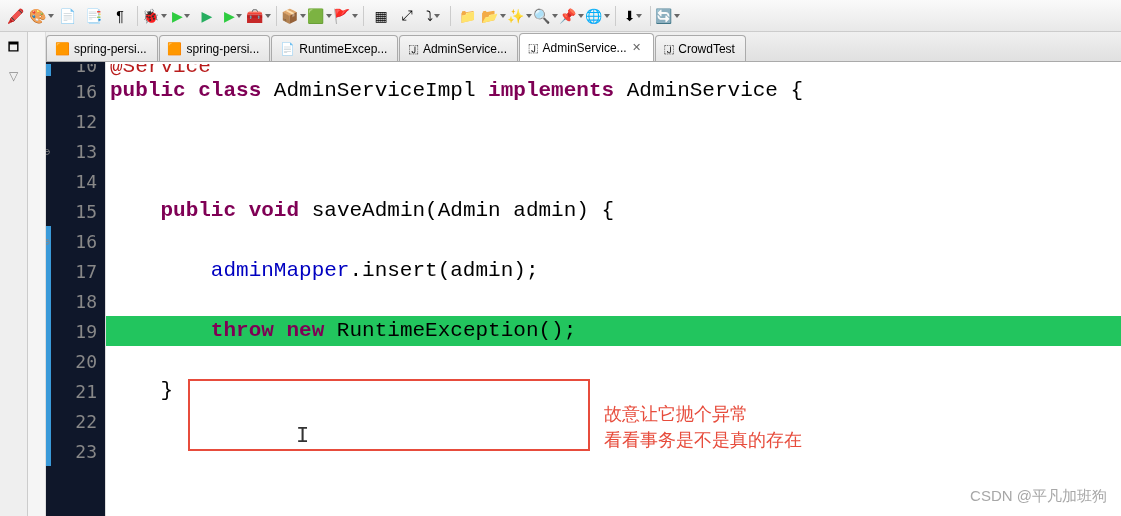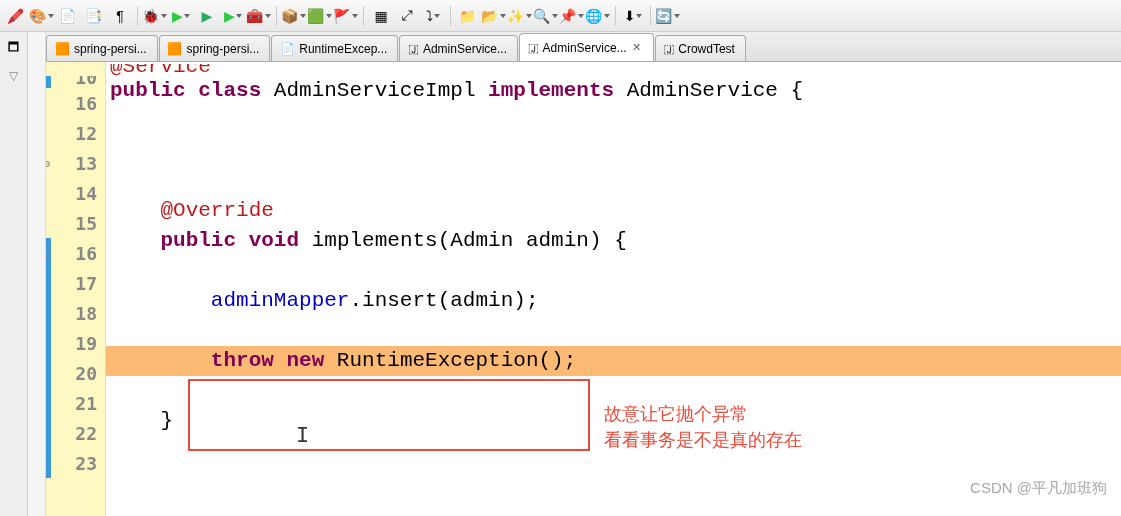--- a/index.html
+++ b/index.html
@@ -99,24 +99,23 @@
   color: #666;
 }
 .code-area {
   flex: 1;
   display: flex;
   overflow: hidden;
   position: relative;
 }
 .gutter {
   width: 60px;
-  background: #fef9c3;
+  background: #0f172a;
   border-right: 1px solid #ddd;
-  padding-top: 14px;
-  font-weight: bold;
+  padding-top: 2px;
 }
 .gutter-row {
   height: 30px;
   display: flex;
   align-items: center;
   justify-content: flex-end;
   font-family: Consolas, monospace;
   font-size: 18px;
   color: #888;
   padding-right: 8px;
@@ -142,39 +141,39 @@
   font-size: 21px;
   line-height: 30px;
   padding-top: 2px;
   position: relative;
 }
 .code-line {
   height: 30px;
   white-space: pre;
   padding-left: 4px;
 }
-.code-line.highlight { background: #fdba74; }
+.code-line.highlight { background: #22c55e; }
 .kw { color: #7f0055; font-weight: bold; }
 .ann { color: #b91c1c; }
 .field { color: #0000c0; }
 .red-box {
   position: absolute;
   border: 2px solid #e74c3c;
   pointer-events: none;
 }
 .red-text {
   position: absolute;
   color: #e74c3c;
   font-size: 18px;
   font-family: Liberation Mono, monospace;
   line-height: 26px;
 }
 .watermark {
   position: absolute;
-  bottom: 18px;
+  bottom: 10px;
   right: 14px;
   color: rgba(130,130,130,0.7);
   font-size: 15px;
   font-family: "Microsoft YaHei", sans-serif;
 }
 .text-cursor {
   position: absolute;
   font-size: 22px;
   color: #333;
 }
@@ -330,22 +329,21 @@
           <div class="gutter-row">21<div class="gutter-change"></div></div>
           <div class="gutter-row">22<div class="gutter-change"></div></div>
           <div class="gutter-row">23<div class="gutter-change"></div></div>
         </div>
       <div class="code-lines" id="codelines">
         <div class="code-line" style="height: 12px; overflow: hidden; line-height: 6px; padding-top: 0px;"><span class="ann">@Service</span></div>
           <div class="code-line"><span class="kw">public</span><span> </span><span class="kw">class</span><span> AdminServiceImpl </span><span class="kw">implements</span><span> AdminService {</span></div>
           <div class="code-line"></div>
           <div class="code-line"><span>    </span></div>
           <div class="code-line"></div>
-          <div class="code-line"><span>    </span><span class="ann">@Override</span></div>
-          <div class="code-line"><span>    </span><span class="kw">public</span><span> </span><span class="kw">void</span><span> implements(Admin admin) {</span></div>
+          <div class="code-line"><span>    </span><span class="kw">public</span><span> </span><span class="kw">void</span><span> saveAdmin(Admin admin) {</span></div>
           <div class="code-line"></div>
           <div class="code-line"><span>        </span><span class="field">adminMapper</span><span>.insert(admin);</span></div>
           <div class="code-line"></div>
           <div class="code-line highlight"><span>        </span><span class="kw">throw</span><span> </span><span class="kw">new</span><span> RuntimeException();</span></div>
           <div class="code-line"></div>
           <div class="code-line"><span>    }</span></div>
 
       <div class="red-box" style="left:82px;top:317px;width:402px;height:72px"></div>
           <div class="text-cursor" style="left:190px;top:360px">I</div>
           <div class="red-text" style="left:498px;top:340px">

